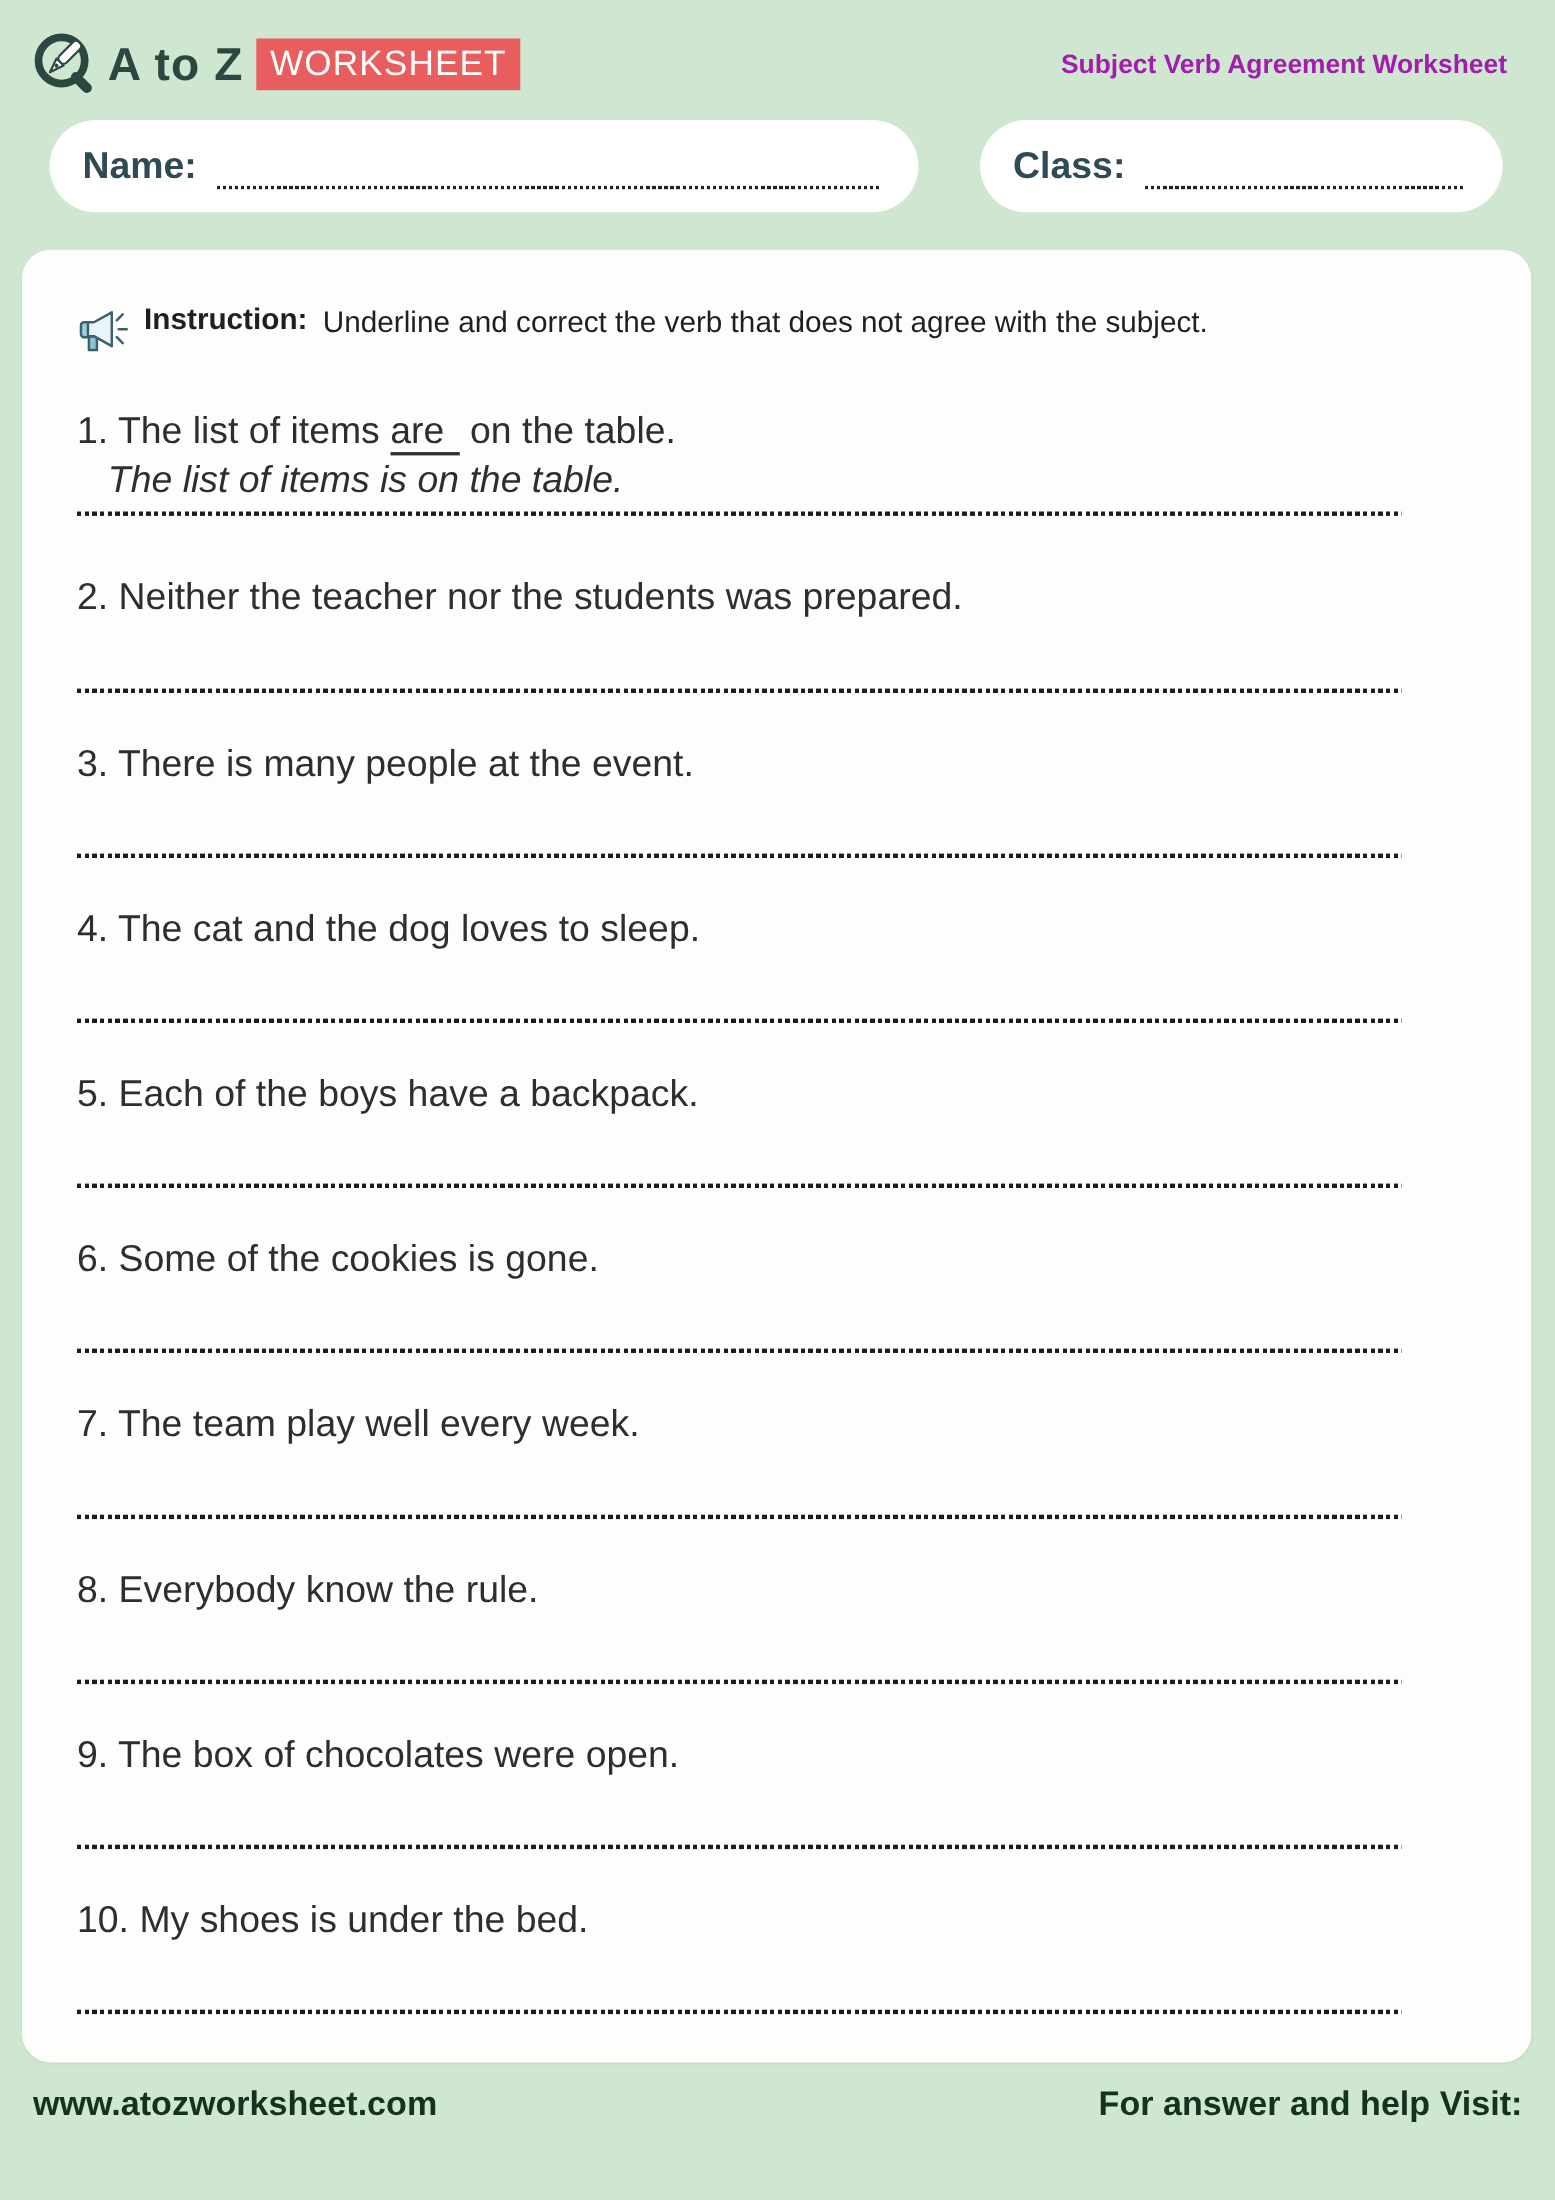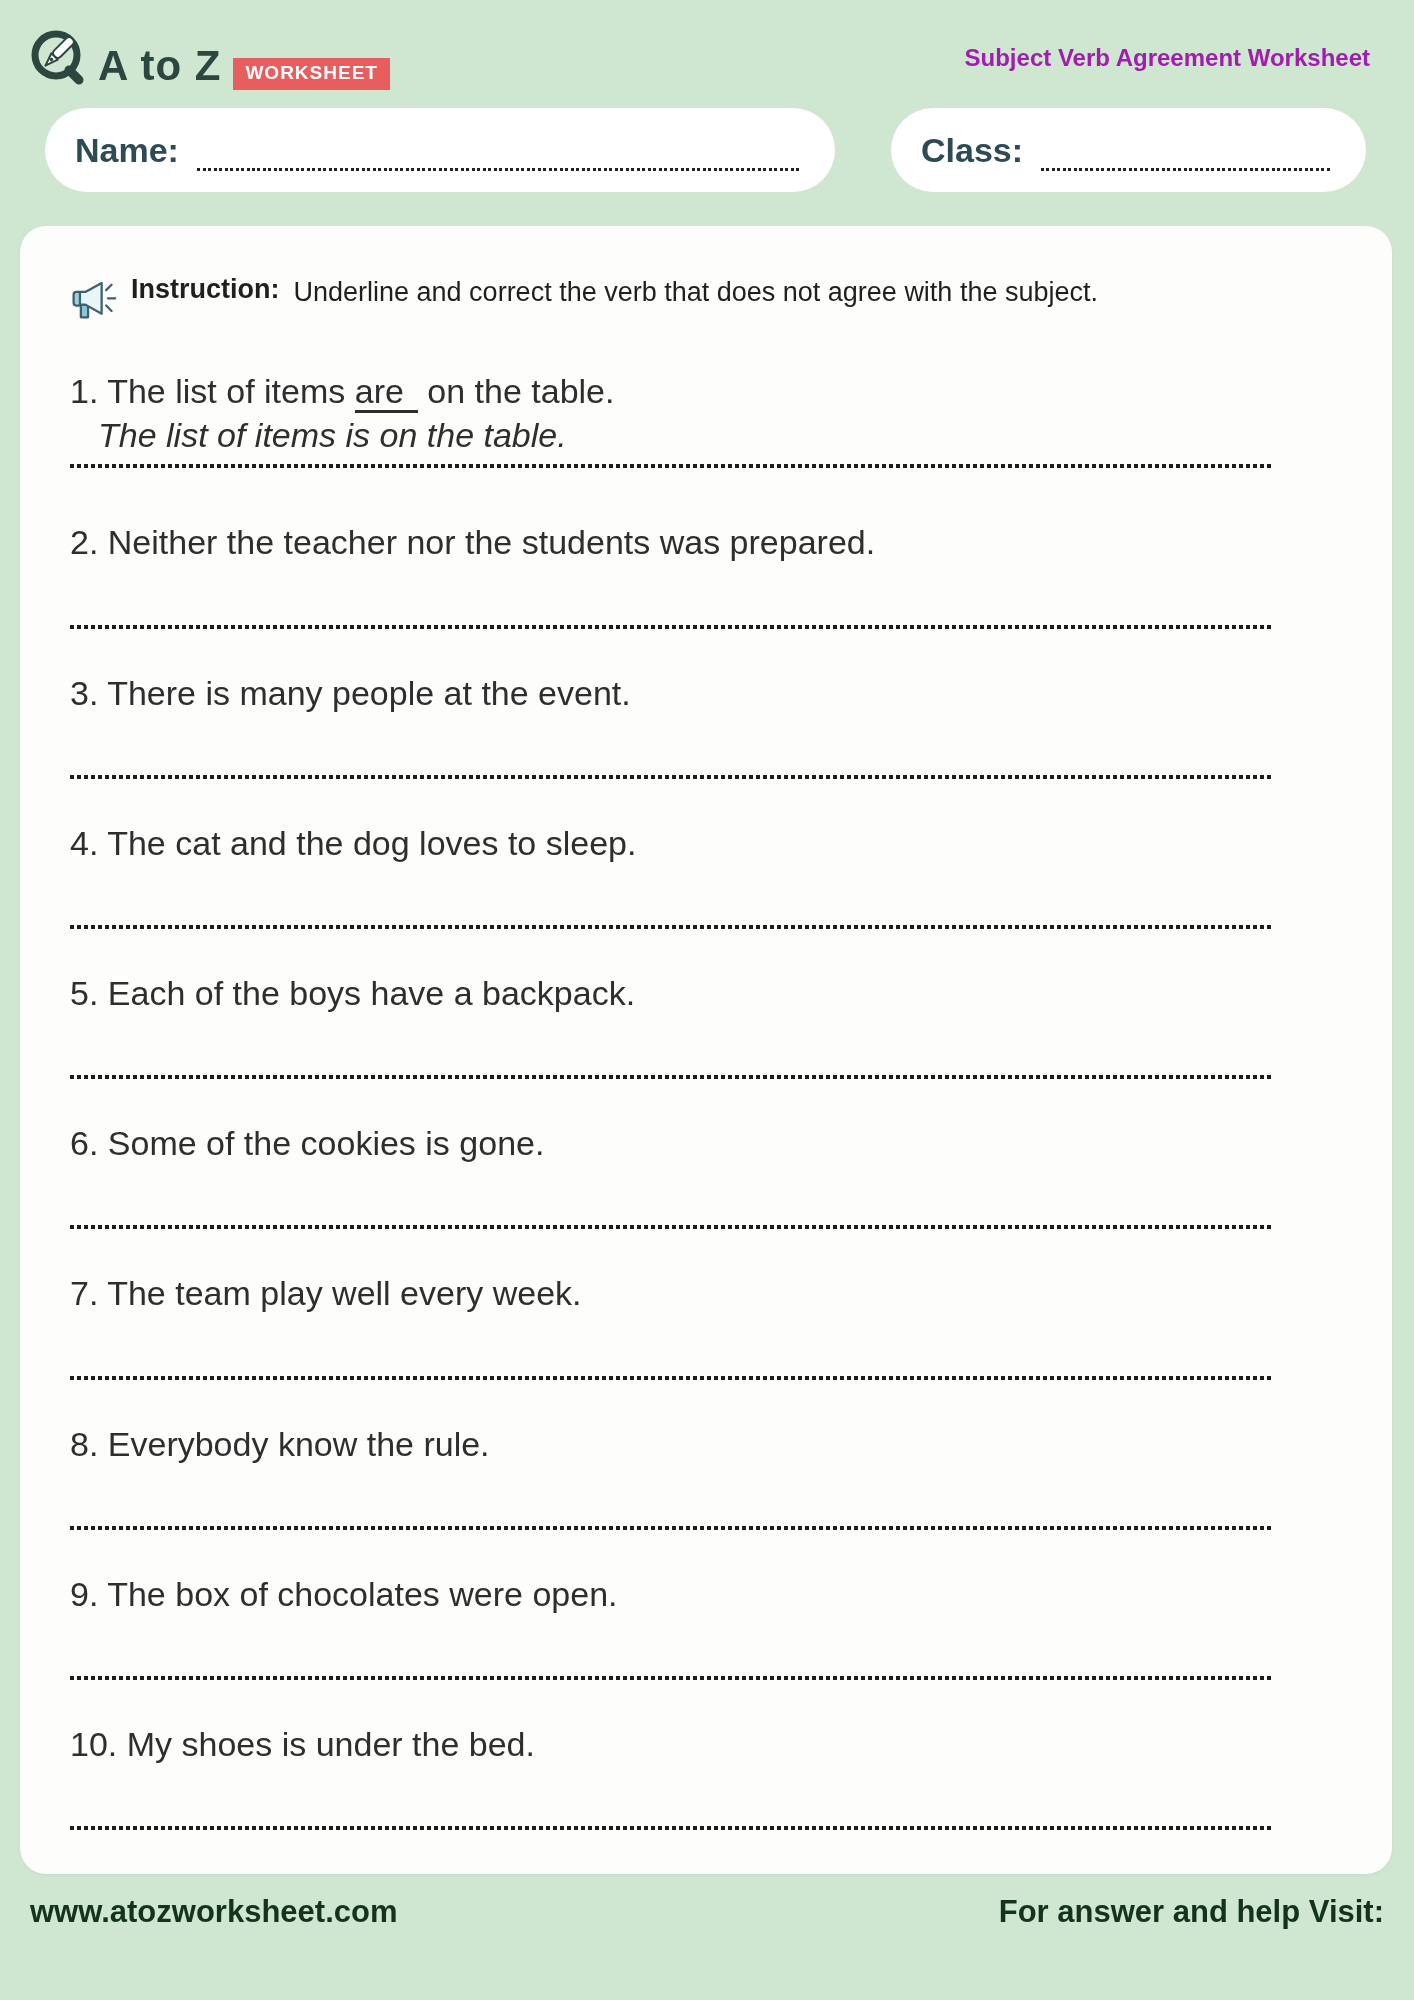--- a/index.html
+++ b/index.html
@@ -10,26 +10,26 @@
     font-family:"Liberation Sans", sans-serif;
     color:#2e2e2e;
     overflow:hidden;
   }
 
   
   .header {
     display:flex; justify-content:space-between; align-items:center;
     padding:26px 44px 0 30px;
   }
-  .brand { display:flex; align-items:flex-end; gap:12px; }
+  .brand { display:flex; align-items:center; gap:12px; }
   .brand-main {
     font-size:42px; font-weight:700; color:#2c473f; letter-spacing:1px;
   }
   .brand-badge {
-    background:#e85e5e; color:#ffffff; font-size:19px; font-weight:700;
+    background:#e85e5e; color:#ffffff; font-size:32px; font-weight:400;
     padding:4px 12px 6px; letter-spacing:1px;
   }
   .page-title { font-size:24px; font-weight:700; color:#a21caf; }
 
   
   .fields-row { display:flex; gap:56px; margin:18px 48px 0 45px; }
   .pill {
     background:#ffffff; border-radius:42px; height:84px;
     display:flex; align-items:center; padding:0 34px 0 30px;
   }

